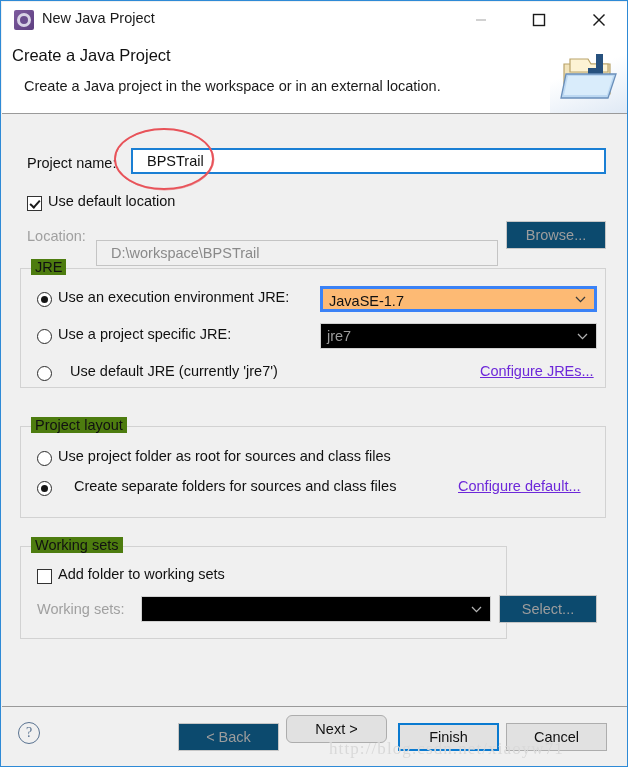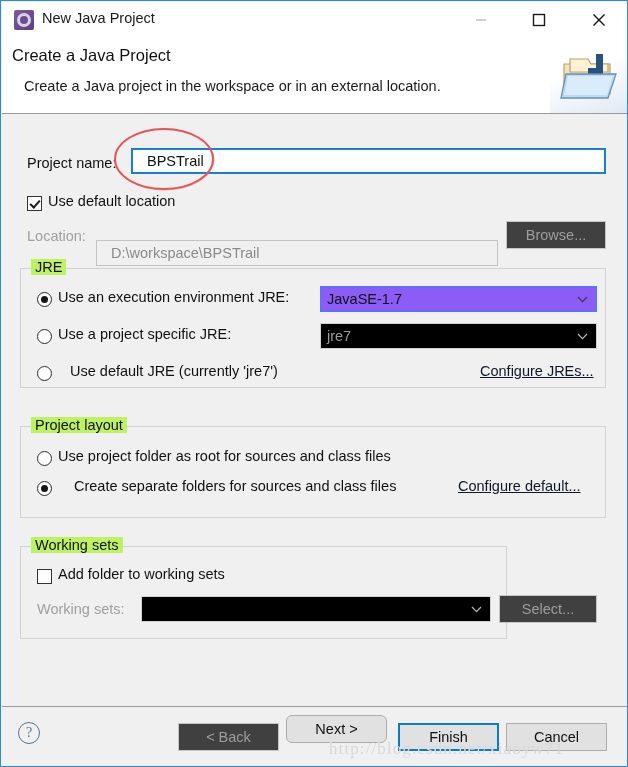--- a/index.html
+++ b/index.html
@@ -148,29 +148,29 @@
     background: #e1e1e1;
     border: 1px solid #adadad;
     font-size: 14.5px;
     color: #111111;
     text-align: center;
     line-height: 26px;
     height: 28px;
     cursor: default;
     white-space: nowrap;
   }
-  .btn.disabled { background: #404040; border: 1px solid #c6c6c6; color: #9d9d9d; }
+  .btn.disabled { background: #0c4a6e; border: 1px solid #c6c6c6; color: #9d9d9d; }
   .btn.default-focus { border: 2px solid #0a7ad0; line-height: 25px; }
 
   
   .combo {
     position: absolute;
     box-sizing: border-box;
-    background: #8b5cf6;
-    border: 1px solid #3b82f6;
+    background: #fdba74;
+    border: 3px solid #3b82f6;
     font-size: 14.5px;
     color: #111111;
     padding: 0 6px;
     line-height: 24px;
     height: 26px;
     white-space: nowrap;
     overflow: hidden;
   }
   .combo.disabled { background: #000000; border: 1px solid #d0d0d0; color: #9b9b9b; }
   .combo .chev {
@@ -219,32 +219,32 @@
 
   
   .group {
     position: absolute;
     box-sizing: border-box;
     border: 1px solid #d2d2d2;
   }
   .group > .group-title {
     position: absolute;
     left: 10px; top: -10px;
-    background: #bef264;
+    background: #4d7c0f;
     padding: 0 4px;
     font-size: 14.5px;
     color: #111111;
     white-space: nowrap;
   }
 
   
   .link {
     position: absolute;
     font-size: 14.5px;
-    color: #0f172a;
+    color: #6d28d9;
     text-decoration: underline;
     white-space: nowrap;
     cursor: pointer;
   }
 
   
   #footer {
     position: absolute;
     left: 1px; top: 705px;
     width: 626px;

